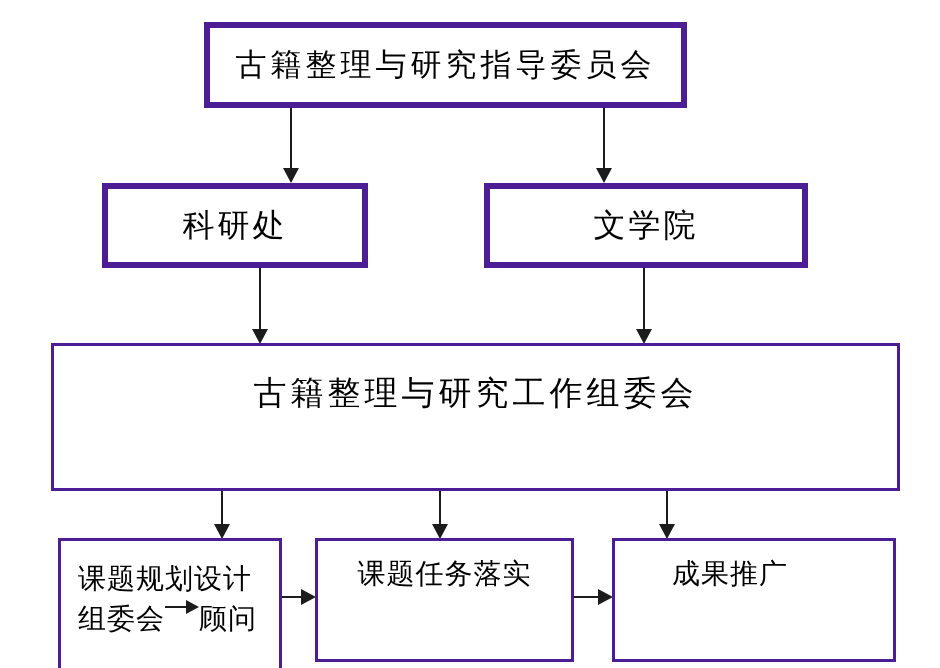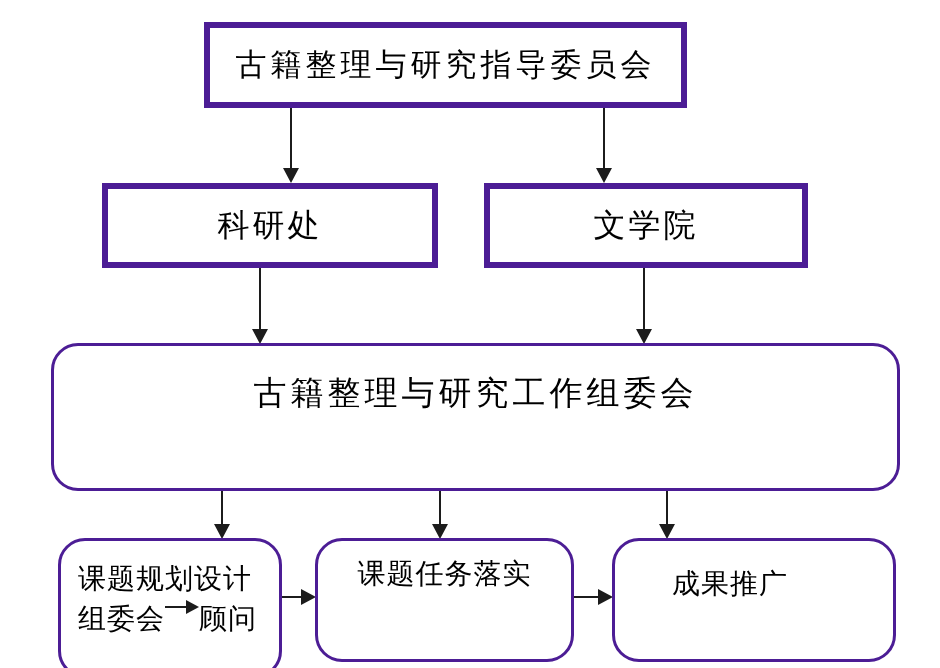--- a/index.html
+++ b/index.html
@@ -15,30 +15,30 @@
     font-family: "Liberation Serif", "DejaVu Serif", serif;
     color: #000000;
     overflow: hidden;
   }
   .box {
     position: absolute;
     box-sizing: border-box;
     border: 6px solid #4c1d95;
     background: #ffffff;
   }
-  .box.thick { border-width: 3px; border-radius: 27px; }
+  .box.thick { border-width: 3px; }
   .center {
     display: flex;
     align-items: center;
     justify-content: center;
   }
 
   
   .node-top    { left: 204px; top: 22px;  width: 483px; height: 86px; font-size: 31px; letter-spacing: 4px; }
-  .node-keyan  { left: 102px; top: 183px; width: 336px; height: 85px; font-size: 32px; letter-spacing: 3px; }
+  .node-keyan  { left: 102px; top: 183px; width: 266px; height: 85px; font-size: 32px; letter-spacing: 3px; }
   .node-wenxue { left: 484px; top: 183px; width: 324px; height: 85px; font-size: 32px; letter-spacing: 3px; }
 
   .node-big    { left: 51px;  top: 343px; width: 849px; height: 148px; }
   .big-title {
     position: absolute;
     top: 25px; left: 0; right: 0;
     text-align: center;
     font-size: 33px;
     letter-spacing: 4px;
   }
@@ -55,21 +55,21 @@
   .node-b1 { left: 58px;  top: 538px; width: 224px; height: 140px; font-size: 28px; letter-spacing: 1px; }
   .node-b2 { left: 315px; top: 538px; width: 259px; height: 124px; font-size: 28px; letter-spacing: 1px; }
   .node-b3 { left: 612px; top: 538px; width: 284px; height: 124px; font-size: 28px; letter-spacing: 1px; }
 
   .b1-inner {
     padding: 18px 0 0 17px;
     line-height: 40px;
   }
   .b1-line2 { display: flex; align-items: flex-start; }
   .b2-label { padding-top: 13px; text-align: center; line-height: 40px; }
-  .b3-label { padding-top: 23px; padding-right: 48px; text-align: center; line-height: 40px; }
+  .b3-label { padding-top: 13px; padding-right: 48px; text-align: center; line-height: 40px; }
 
   
   .varrow {
     position: absolute;
     width: 16px;
     display: flex;
     flex-direction: column;
     align-items: center;
   }
   .varrow .shaft { width: 2px; flex: 1; background: #1c1c1c; }

